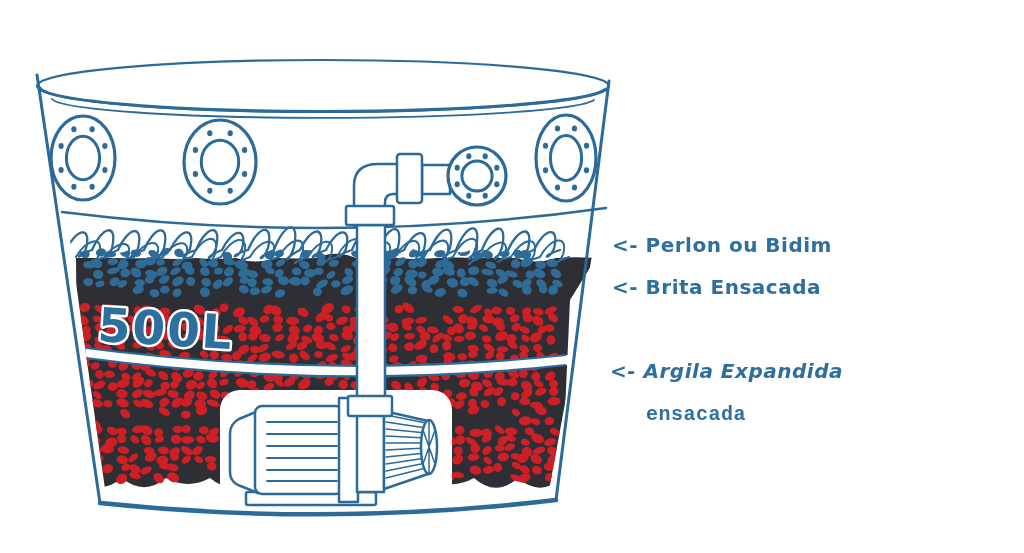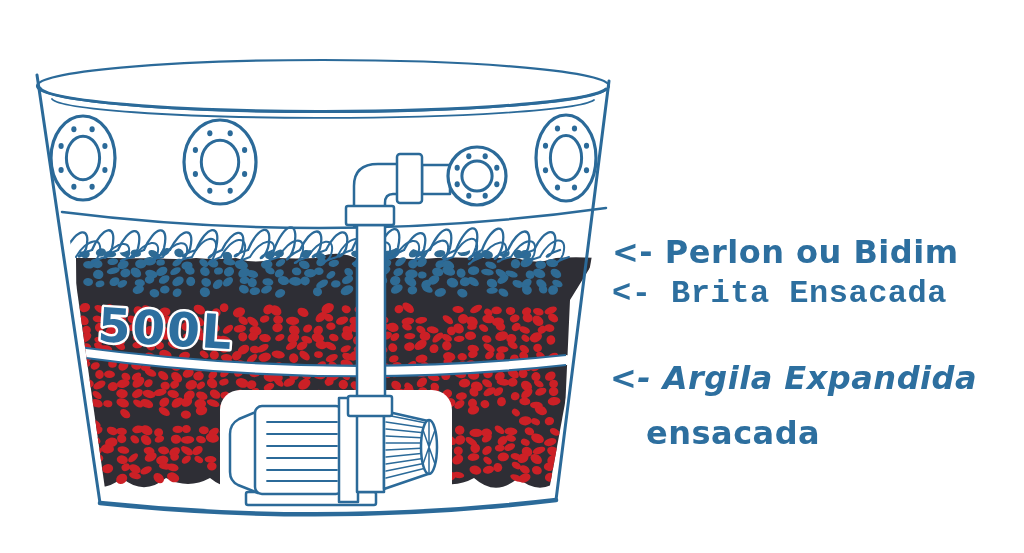--- a/index.html
+++ b/index.html
@@ -2,21 +2,21 @@
 <html><head>
 <meta charset="utf-8">
 <style>
   html,body{margin:0;padding:0;background:#fff;width:1024px;height:553px;overflow:hidden;}
   #stage{position:relative;width:1024px;height:553px;background:#fff;
          font-family:"DejaVu Sans",sans-serif;}
   #tank-svg{position:absolute;left:0;top:0;}
   .ln{stroke:var(--outline);fill:none;stroke-linecap:round;}
   .shape{fill:#fff;stroke:var(--outline);stroke-linejoin:round;}
   .ann{position:absolute;white-space:nowrap;color:var(--label);
-       font-size:32px;font-weight:600;letter-spacing:0.5px;}
+       font-size:20px;font-weight:600;letter-spacing:0.5px;}
   #cap-label{font-family:"DejaVu Sans",sans-serif;font-weight:bold;
              paint-order:stroke;stroke:#fff;stroke-width:5px;stroke-linejoin:round;
              letter-spacing:2px;}
 </style>
 </head>
 <body>
 
 <div id="stage" style="--outline: #2b6a99; --label: #2d6f9f;">
 
   <svg id="tank-svg" width="1024" height="553" viewBox="0 0 1024 553">
@@ -857,17 +857,17 @@
         <ellipse cx="457.2" cy="184.2" rx="2.6" ry="3" fill="#2b6a99"></ellipse>
         <ellipse cx="457.2" cy="167.8" rx="2.6" ry="3" fill="#2b6a99"></ellipse>
         <ellipse cx="468.8" cy="156.2" rx="2.6" ry="3" fill="#2b6a99"></ellipse>
         <ellipse cx="485.2" cy="156.2" rx="2.6" ry="3" fill="#2b6a99"></ellipse>
         <ellipse cx="496.8" cy="167.8" rx="2.6" ry="3" fill="#2b6a99"></ellipse>
       </g>
   </svg>
 
   <div>
     <div class="ann" style="left:612px;top:233px;">&lt;- Perlon ou Bidim</div>
-    <div class="ann" style="left:612px;top:275px;font-family:Liberation Mono, monospace;">&lt;- Brita Ensacada</div>
+    <div class="ann" style="left:612px;top:275px;">&lt;- Brita Ensacada</div>
     <div class="ann" style="left:610px;top:359px;font-style:italic;">&lt;- Argila Expandida</div>
-    <div class="ann" style="left:646px;top:414px;">ensacada</div>
+    <div class="ann" style="left:646px;top:403px;font-family:Liberation Mono, monospace;">ensacada</div>
   </div>
 </div>
 
 </body></html>

